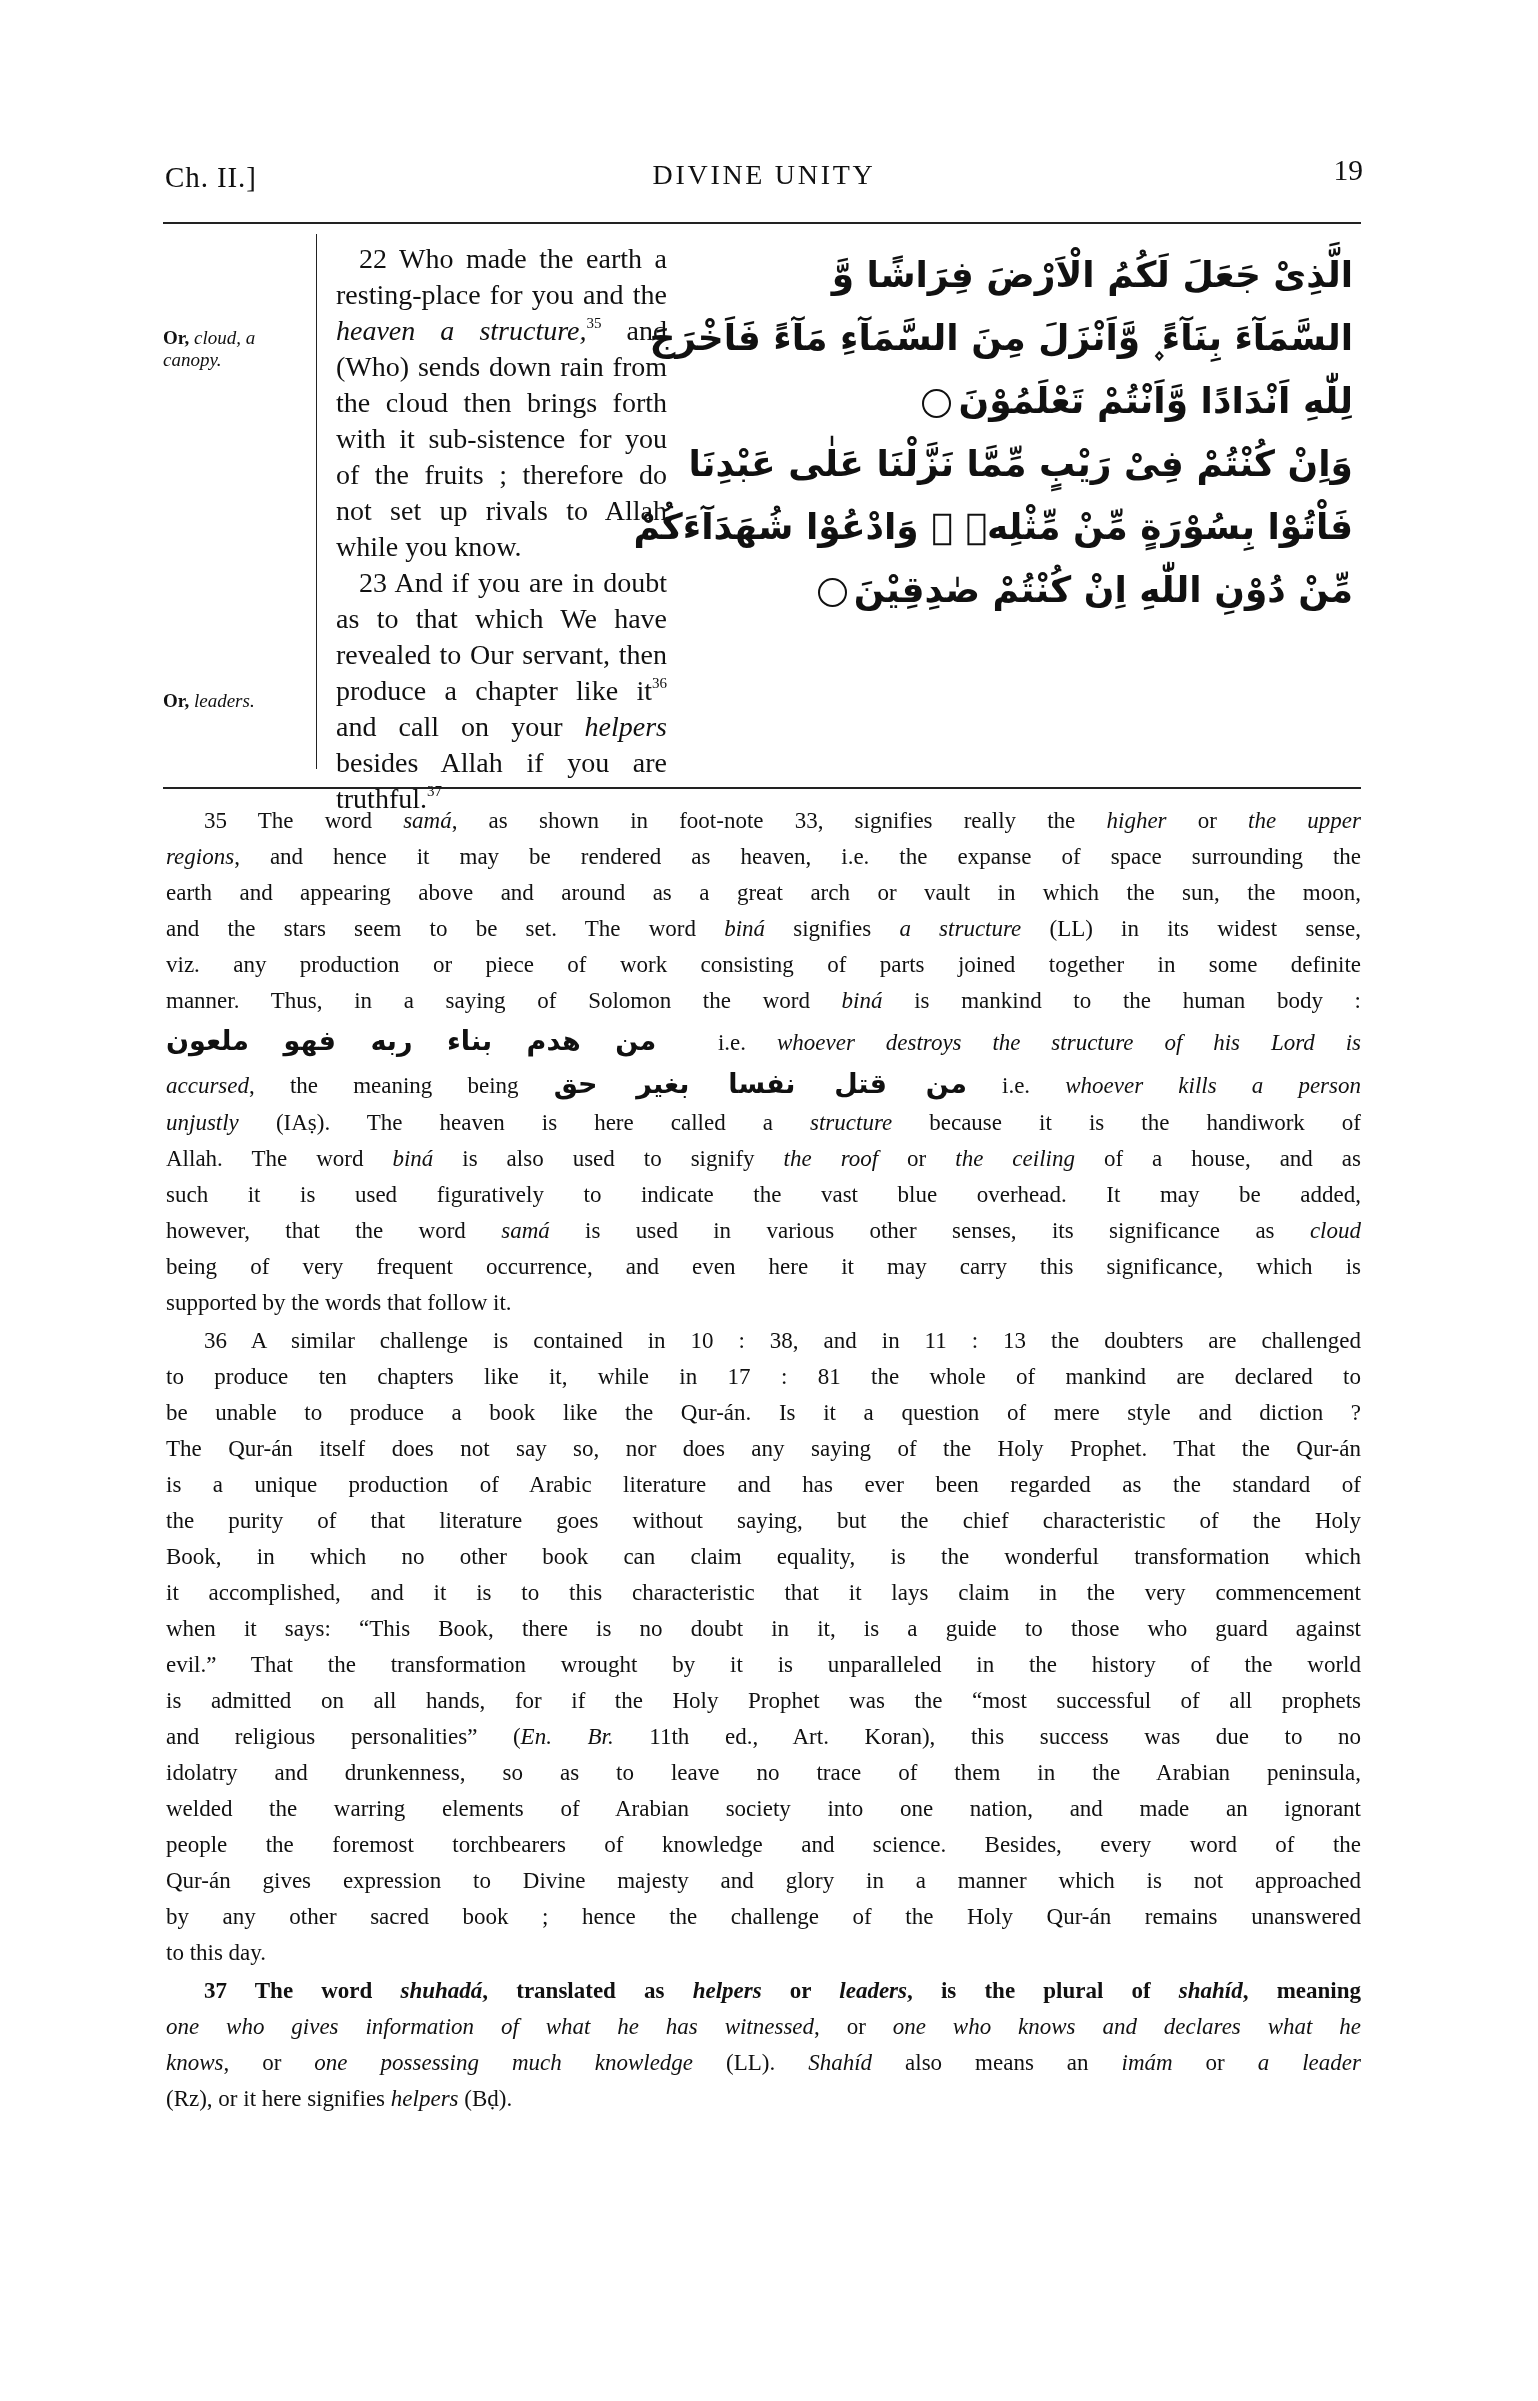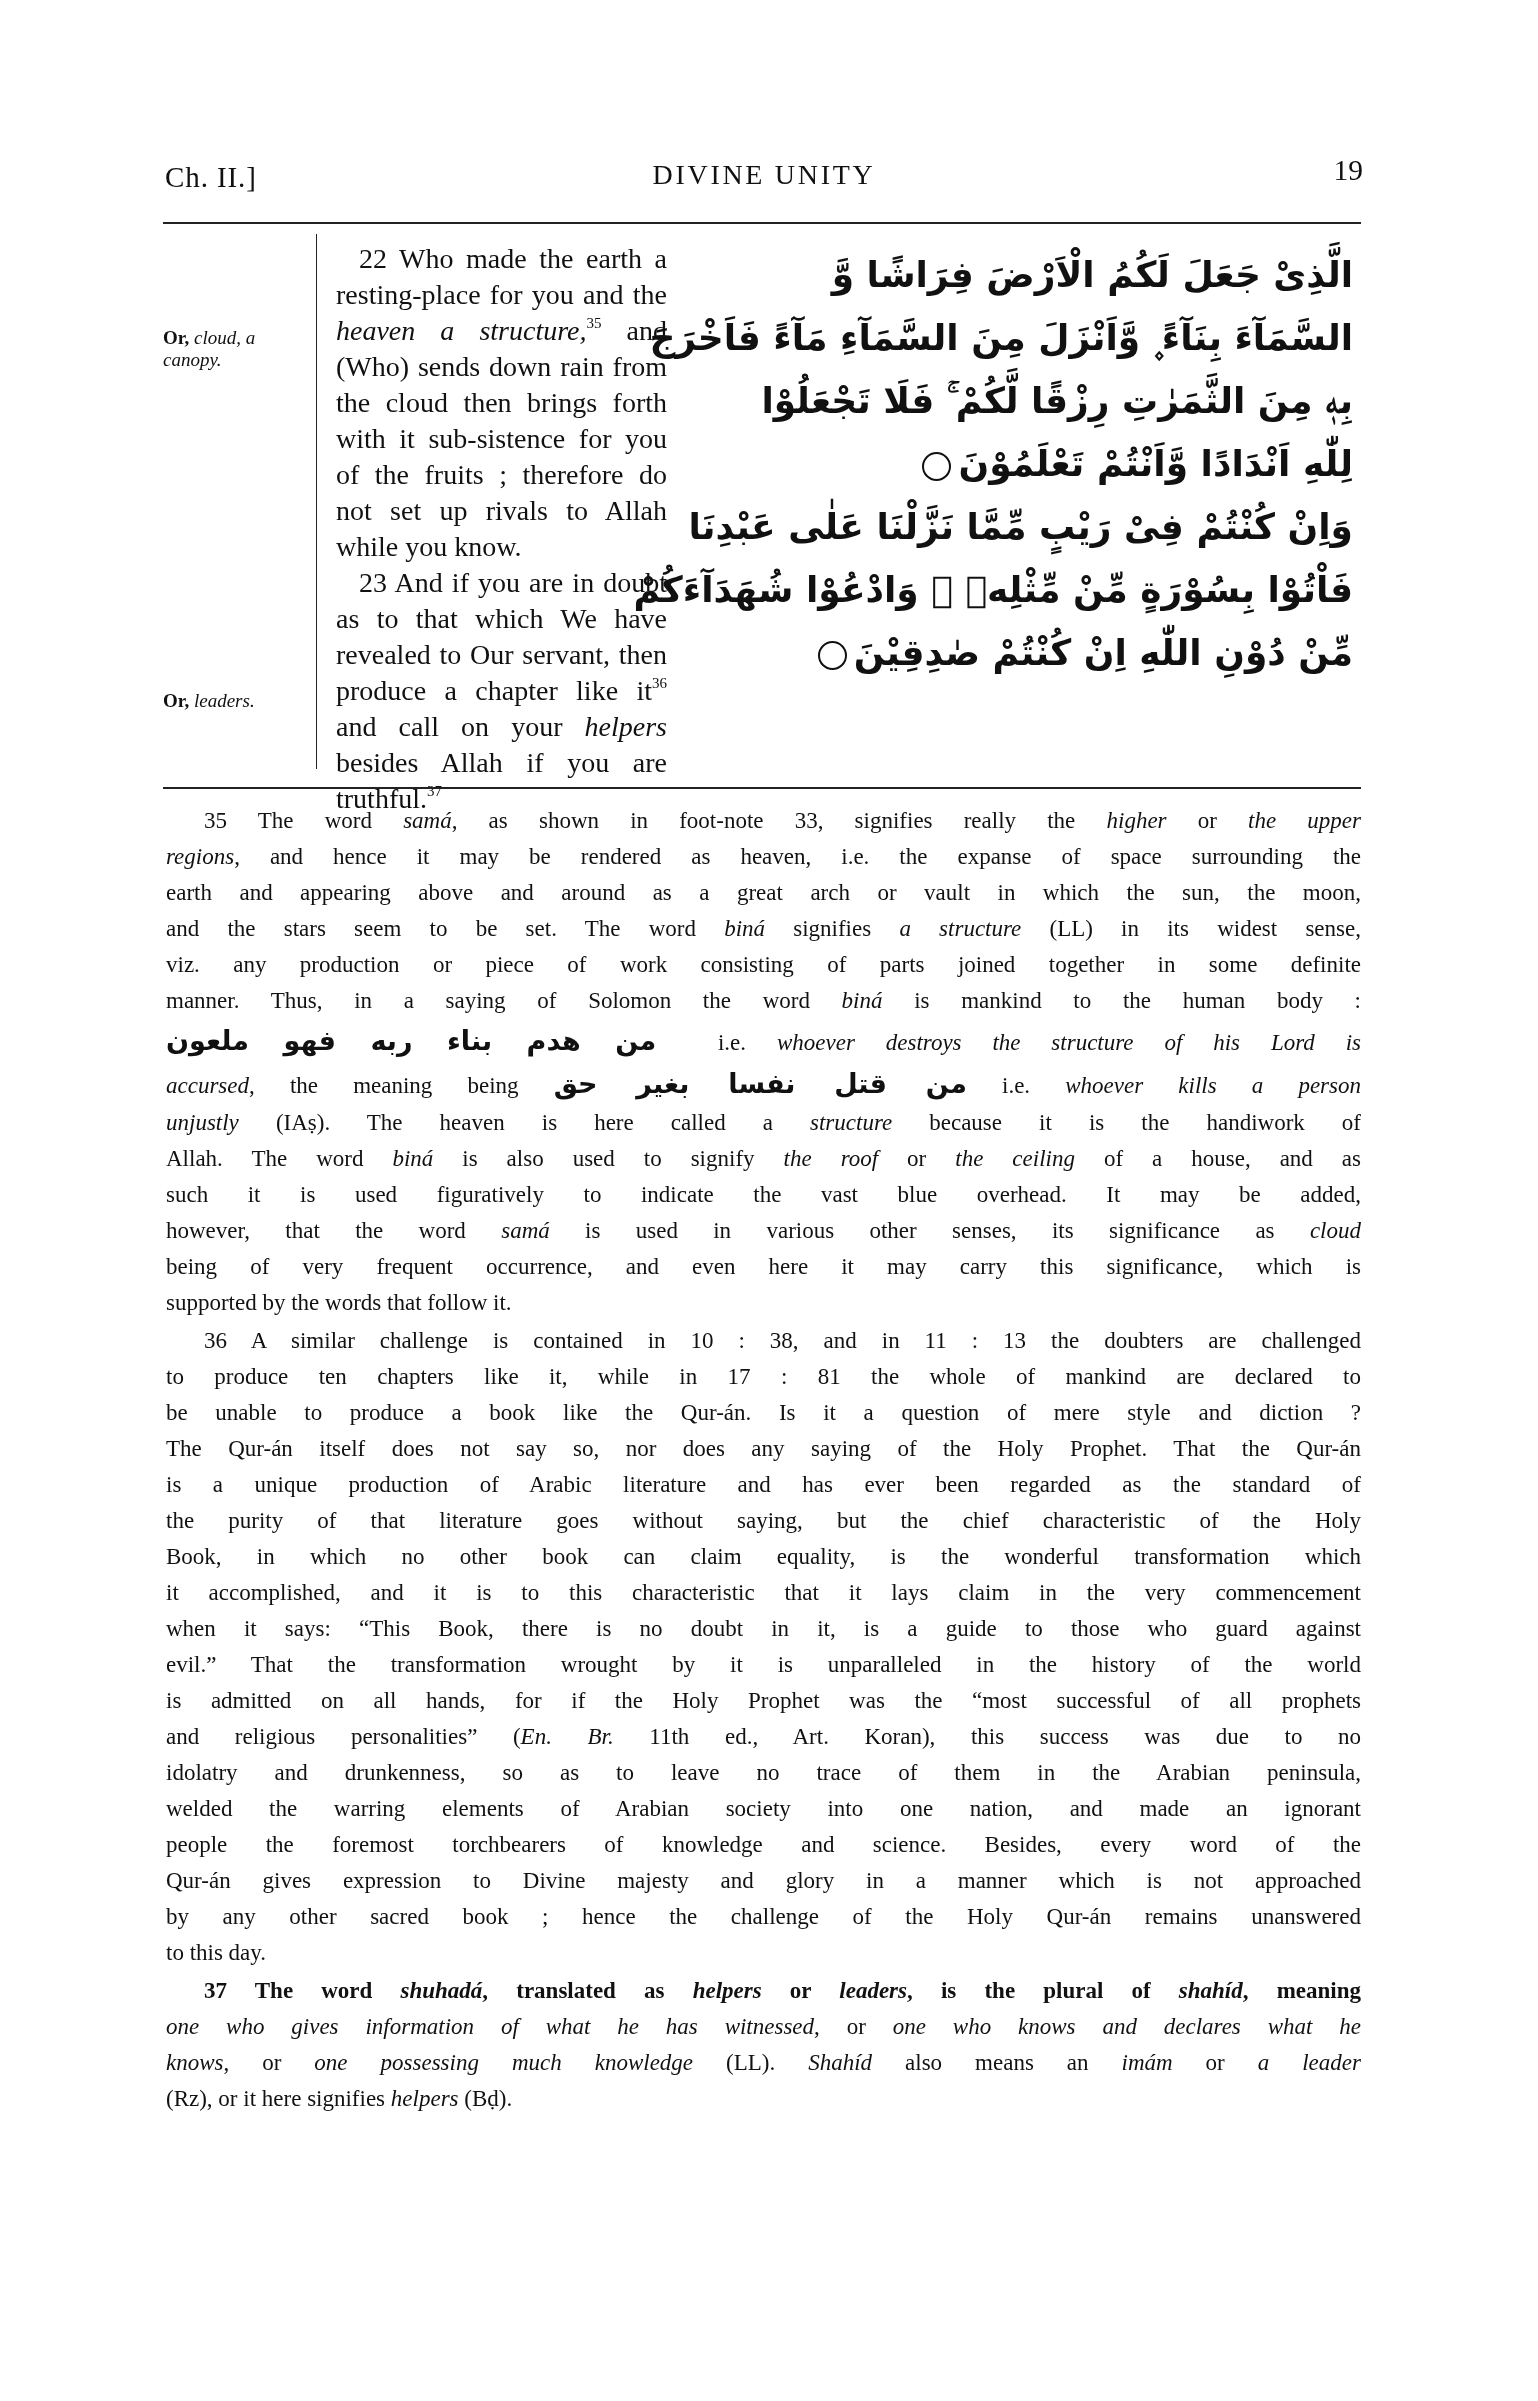--- a/index.html
+++ b/index.html
@@ -69,21 +69,20 @@
     <div class="vline"></div>
 
     <div class="english" id="english">
         <p><span>22 </span><span>Who made the earth a resting-place for you and the </span><i>heaven a structure,</i><sup>35</sup><span> and (Who) sends down rain from the cloud then brings forth with it sub-sistence for you of the fruits ; therefore do not set up rivals to Allah while you know.</span></p>
         <p><span>23 </span><span>And if you are in doubt as to that which We have revealed to Our servant, then produce a chapter like it</span><sup>36</sup><span> and call on your </span><i>helpers</i><span> besides Allah if you are truthful.</span><sup>37</sup></p>
       </div>
 
     <div class="arabic" id="arabic">
         <span class="line">الَّذِىْ جَعَلَ لَكُمُ الْاَرْضَ فِرَاشًا وَّ</span>
         <span class="line">السَّمَآءَ بِنَآءً ۪ وَّاَنْزَلَ مِنَ السَّمَآءِ مَآءً فَاَخْرَجَ</span>
-        <span class="line">بِهٖ مِنَ الثَّمَرٰتِ رِزْقًا لَّكُمْ ۚ فَلَا تَجْعَلُوْا</span>
         <span class="line">لِلّٰهِ اَنْدَادًا وَّاَنْتُمْ تَعْلَمُوْنَ<span class="ayah-end"></span></span>
         <span class="line">وَاِنْ كُنْتُمْ فِىْ رَيْبٍ مِّمَّا نَزَّلْنَا عَلٰى عَبْدِنَا</span>
         <span class="line">فَاْتُوْا بِسُوْرَةٍ مِّنْ مِّثْلِهٖ ۪ وَادْعُوْا شُهَدَآءَكُمْ</span>
         <span class="line">مِّنْ دُوْنِ اللّٰهِ اِنْ كُنْتُمْ صٰدِقِيْنَ<span class="ayah-end"></span></span>
       </div>
   </div>
 
   <div class="mid-rule"></div>
 
   <div class="footnotes">

